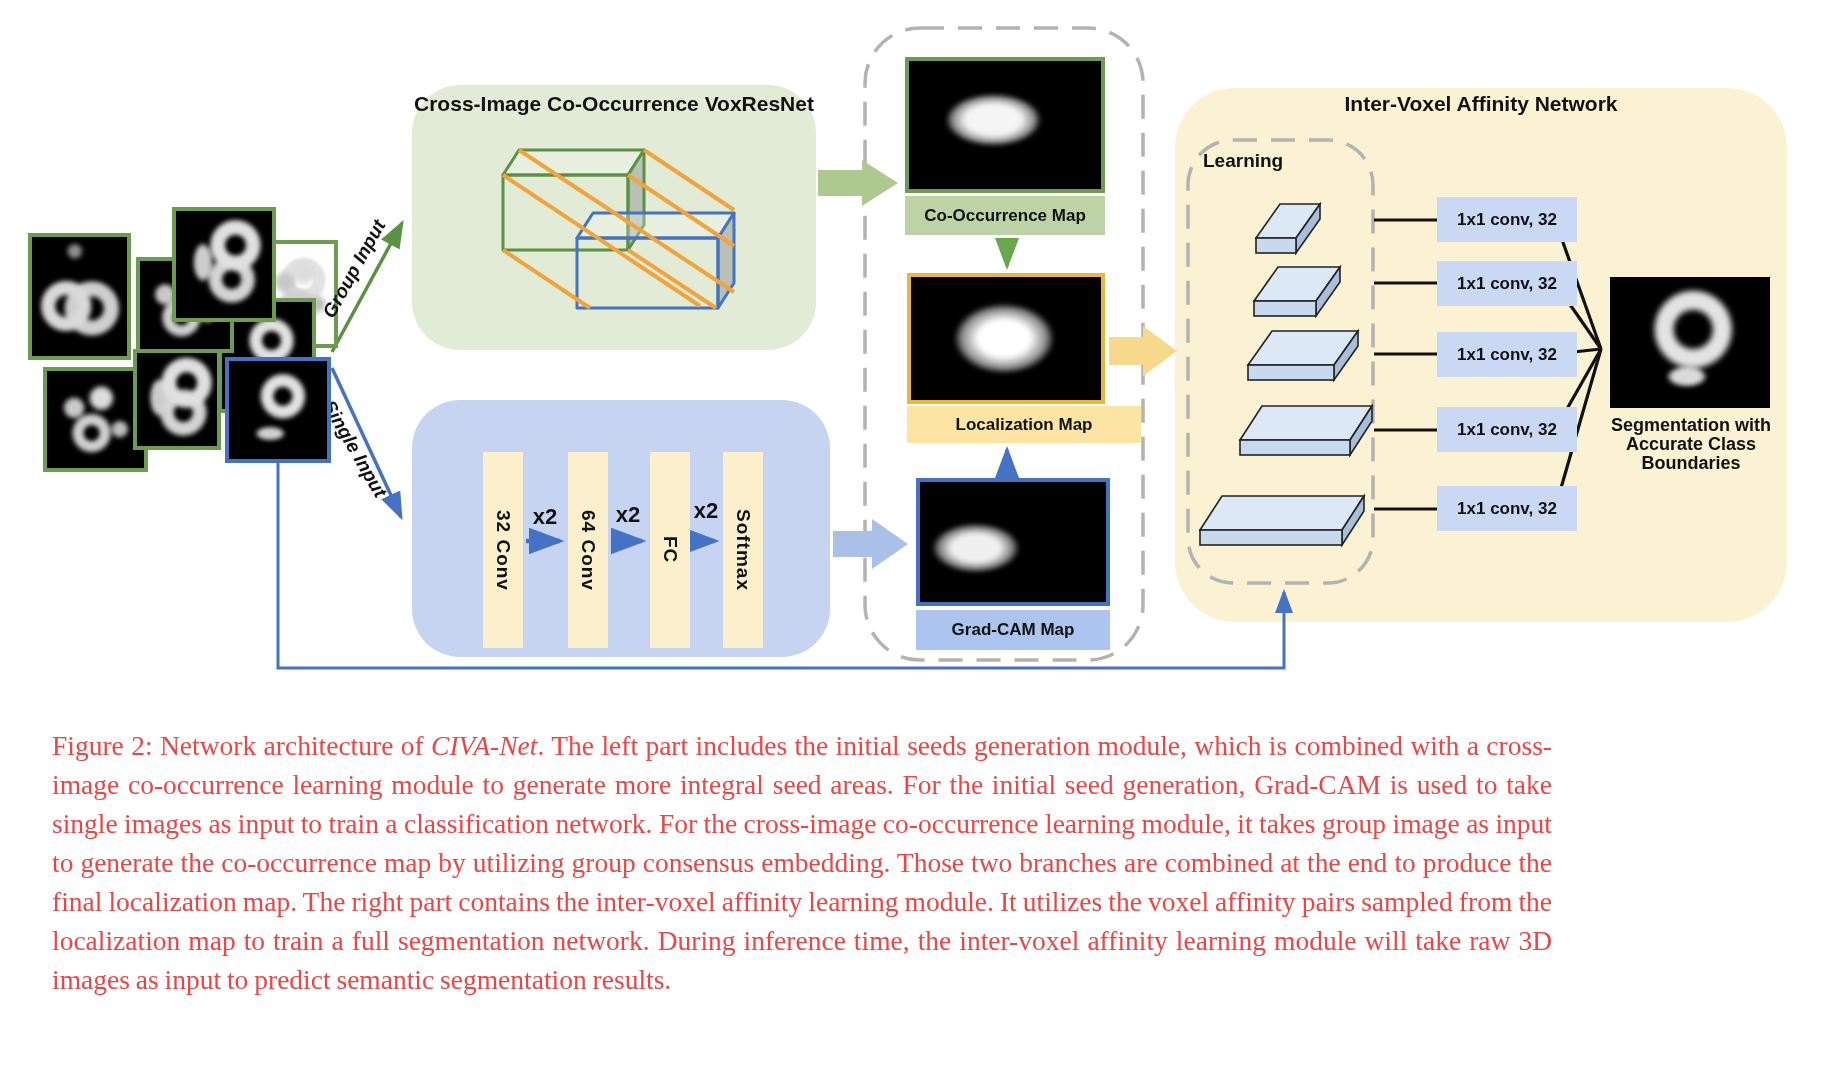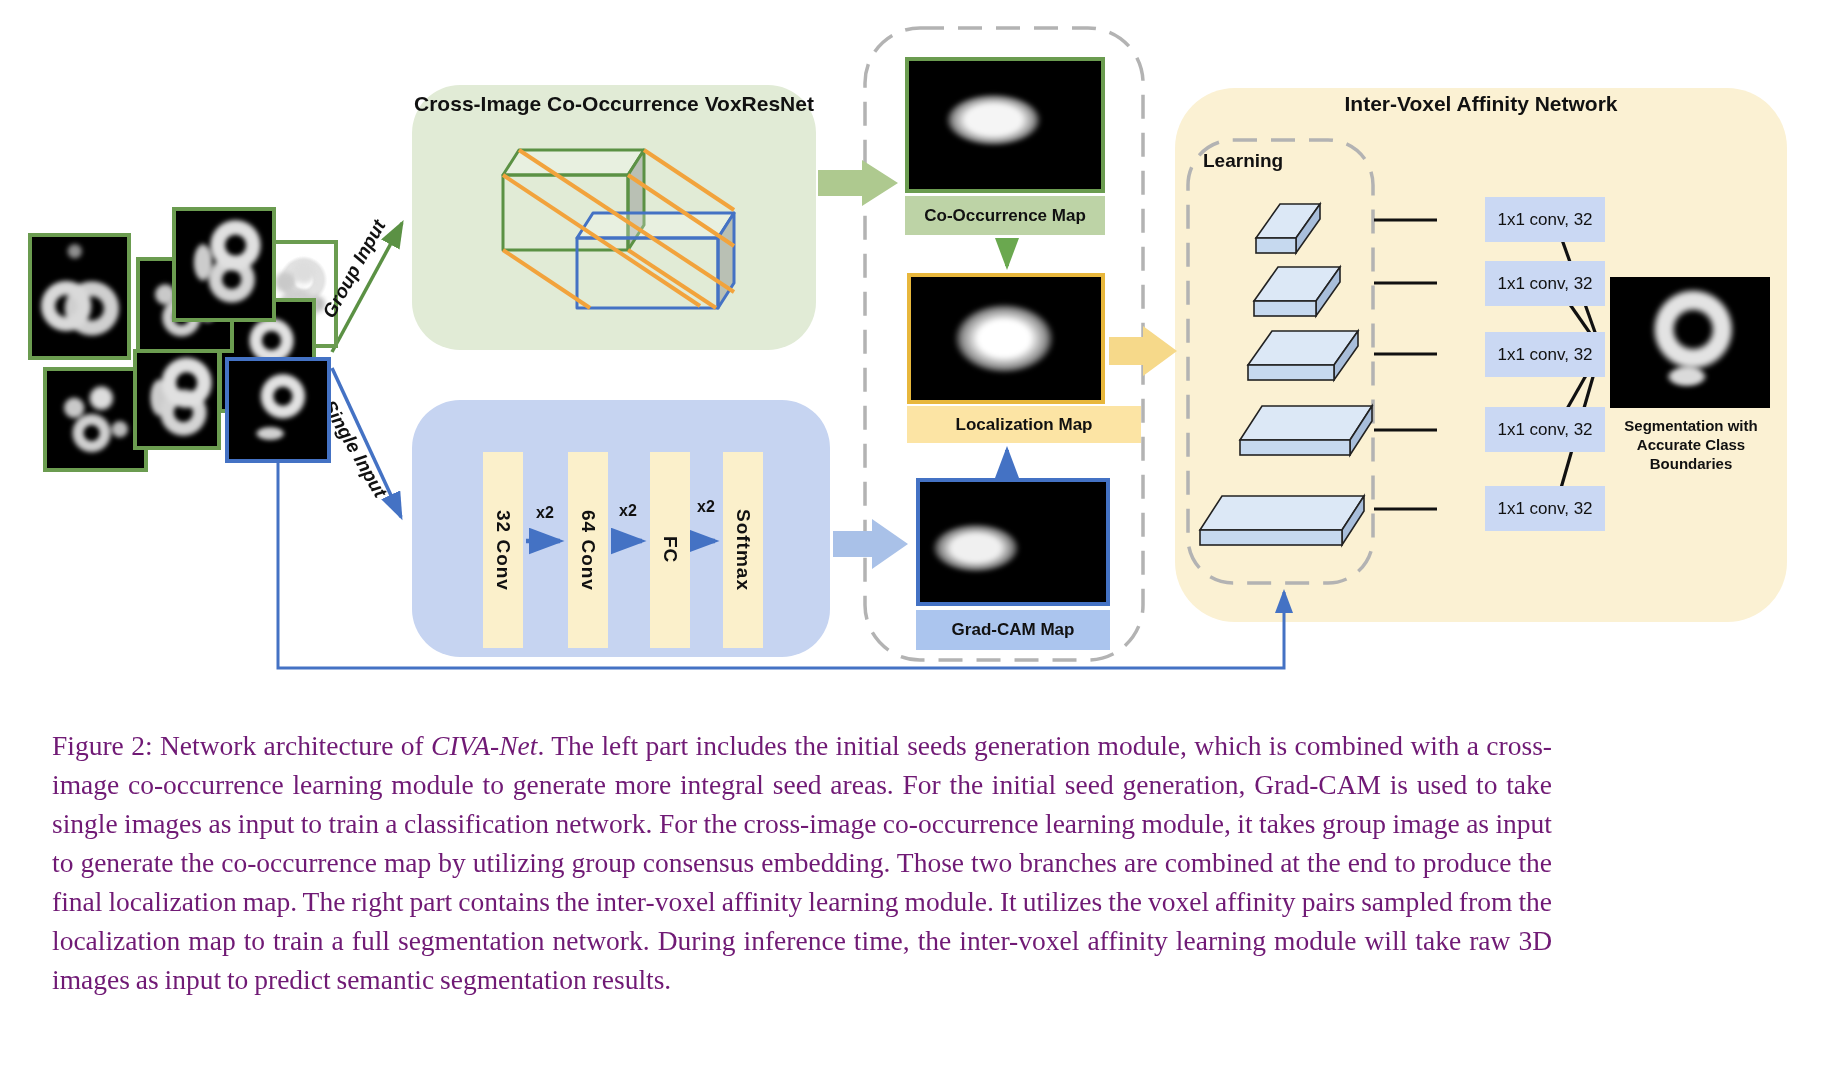--- a/index.html
+++ b/index.html
@@ -14,26 +14,26 @@
   .img{position:absolute;z-index:10;background:#000;box-sizing:border-box;overflow:hidden;}
   .img .blob{position:absolute;inset:0;filter:blur(2px);}
   .g-border{border:4px solid var(--c-green_border,#6b9c50);}
   .b-border{border:4px solid var(--c-blue_accent,#4472c4);}
   .y-border{border:4px solid var(--c-loc_border,#e8b73c);}
   .band{position:absolute;z-index:10;display:flex;align-items:center;justify-content:center;
         font-weight:700;font-size:17px;}
   .bar{position:absolute;z-index:10;top:452px;width:40px;height:196px;background:var(--c-bar_fill,#fbf0cb);
        display:flex;align-items:center;justify-content:center;}
   .bar span{writing-mode:vertical-rl;font-weight:700;font-size:19px;letter-spacing:1px;}
-  .x2{position:absolute;z-index:10;width:36px;text-align:center;font-weight:700;font-size:16px;}
-  .conv{position:absolute;z-index:10;left:1485px;width:120px;height:45px;background:var(--c-conv_box,#cad8f3);
-        display:flex;align-items:center;justify-content:center;font-weight:400;font-size:17px;}
+  .x2{position:absolute;z-index:10;width:36px;text-align:center;font-weight:700;font-size:22px;}
+  .conv{position:absolute;z-index:10;left:1437px;width:140px;height:45px;background:var(--c-conv_box,#cad8f3);
+        display:flex;align-items:center;justify-content:center;font-weight:700;font-size:17px;}
   .rot-label{position:absolute;z-index:10;font-weight:700;font-style:italic;font-size:19px;white-space:nowrap;}
   #seg-caption{position:absolute;z-index:10;left:1598px;top:416px;width:186px;text-align:center;
-               font-weight:700;font-size:15px;line-height:19px;}
+               font-weight:700;font-size:18px;line-height:19px;}
   #voxresnet-label{position:absolute;z-index:10;left:1203px;top:150px;font-weight:700;font-size:19px;}
   
   .blobA{background:
     radial-gradient(circle at 36% 58%,rgba(0,0,0,0) 0 9px,#d9d9d9 13px 23px,rgba(0,0,0,0) 27px),
     radial-gradient(circle at 63% 60%,rgba(0,0,0,0) 0 10px,#cfcfcf 14px 25px,rgba(0,0,0,0) 29px),
     radial-gradient(circle at 45% 12%,#8f8f8f 0 5px,rgba(0,0,0,0) 9px);}
   .blobB{background:
     radial-gradient(circle at 62% 32%,rgba(0,0,0,0) 0 9px,#e0e0e0 12px 23px,rgba(0,0,0,0) 27px),
     radial-gradient(circle at 58% 64%,rgba(0,0,0,0) 0 8px,#d4d4d4 11px 21px,rgba(0,0,0,0) 25px),
     radial-gradient(ellipse 13px 26px at 28% 48%,#cccccc 0 60%,rgba(0,0,0,0) 78%);}
@@ -50,21 +50,21 @@
   .blobMapLoc{background:
     radial-gradient(ellipse 37% 40% at 49% 50%,#ffffff 0 36%,#8a8a8a 60%,rgba(0,0,0,0) 72%);}
   .blobMapGrad{background:
     radial-gradient(ellipse 32% 28% at 30% 55%,#f0f0f0 0 40%,#7d7d7d 62%,rgba(0,0,0,0) 74%);}
   .blobSeg{background:
     radial-gradient(circle at 52% 40%,rgba(0,0,0,0) 0 16px,#e3e3e3 23px 35px,rgba(0,0,0,0) 42px),
     radial-gradient(ellipse 27px 14px at 48% 76%,#dadada 0 55%,rgba(0,0,0,0) 78%);}
   
   #caption{position:absolute;z-index:10;left:52px;top:698px;width:1500px;
            font-family:"Liberation Serif",serif;font-size:27.5px;line-height:39px;
-           text-align:justify;word-spacing:-1px;color:#701a75;}
+           text-align:justify;word-spacing:-1px;color:#ef4444;}
 </style>
 </head>
 <body>
 
 <div id="stage">
 
   <div class="module" id="green-module"></div>
   <div class="module" id="blue-module"></div>
   <div class="module" id="yellow-module"></div>
 

